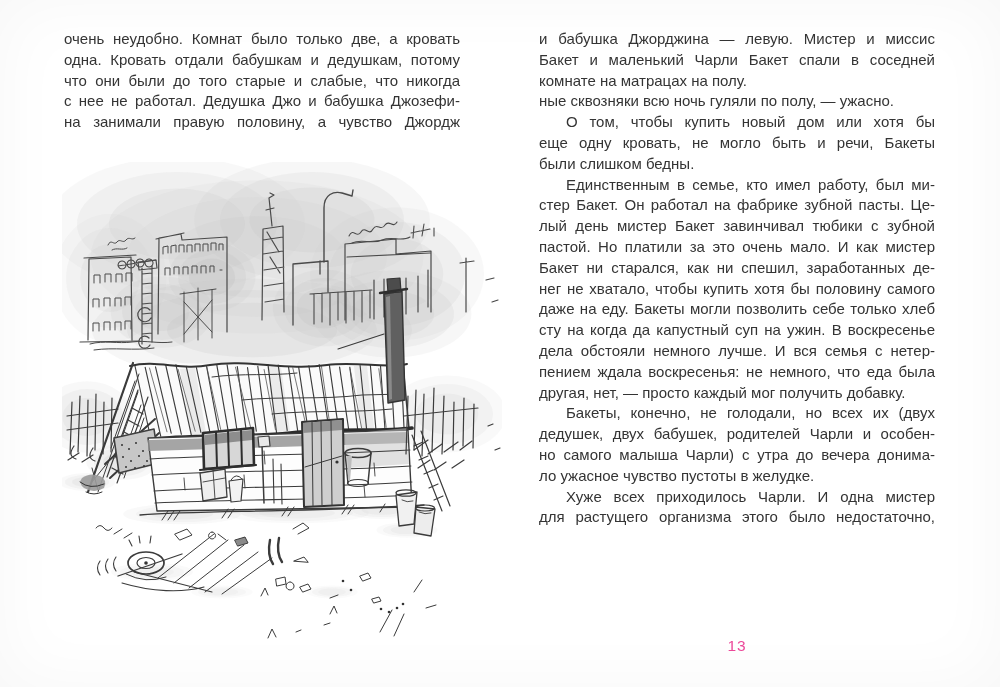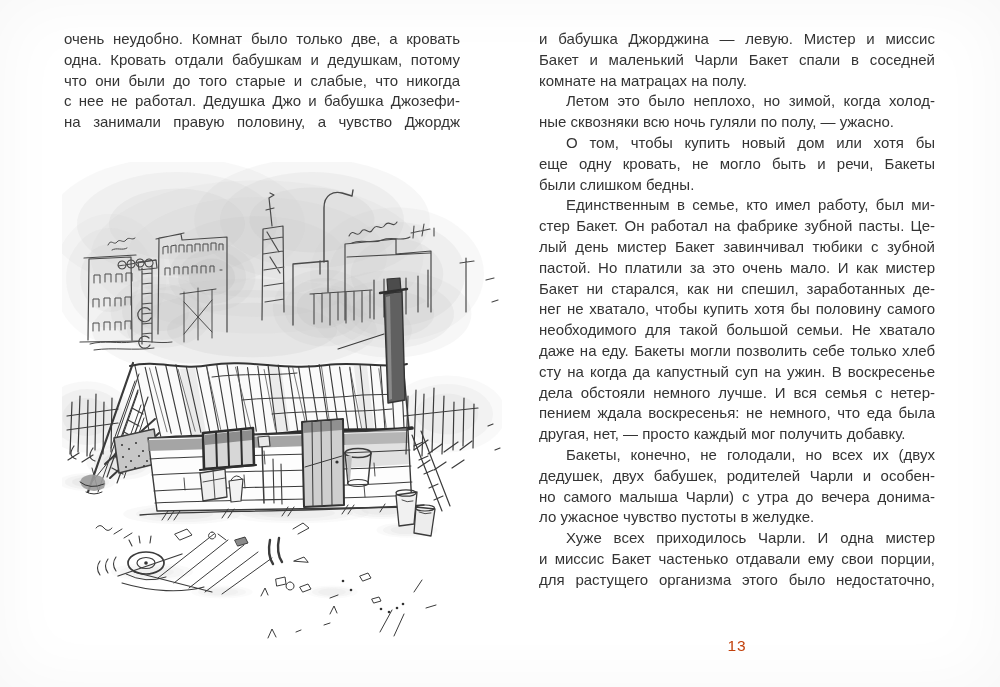--- a/index.html
+++ b/index.html
@@ -8,21 +8,21 @@
     font-family:Liberation Sans, sans-serif;color:#343434;
     box-shadow:inset 0 0 70px rgba(0,0,0,0.035);
   }
   .text-block{position:absolute;width:396px;font-size:15px;line-height:20.8px;}
   .text-block .line{text-align:justify;text-align-last:justify;white-space:normal;}
   .text-block .line.end{text-align-last:auto;}
   .text-block .line.indent{text-indent:27px;}
   #leftText{left:64px;top:29px;}
   #rightText{left:539px;top:29px;}
   .folio{position:absolute;left:539px;top:637px;width:396px;text-align:center;
-         font-size:15.5px;letter-spacing:1px;color:#c2410c;}
+         font-size:15.5px;letter-spacing:1px;color:#ec4899;}
   .illus{position:absolute;left:62px;top:162px;}
 </style>
 </head>
 <body>
 
 <div class="spread">
 
   <div class="text-block" id="leftText">
       <div class="line">очень неудобно. Комнат было только две, а кровать</div>
       <div class="line">одна. Кровать отдали бабушкам и дедушкам, потому</div>
@@ -256,41 +256,38 @@
           <circle cx="289" cy="428" r="1.3"></circle>
           <circle cx="281" cy="419" r="1.3"></circle>
       </g>
     </g>
   </svg>
 
   <div class="text-block" id="rightText">
       <div class="line">и бабушка Джорджина — левую. Мистер и миссис</div>
       <div class="line">Бакет и маленький Чарли Бакет спали в соседней</div>
       <div class="line end">комнате на матрацах на полу.</div>
-      <div class="line indent">Летом это было неплохо, но зимой, когда холод-</div>
       <div class="line end">ные сквозняки всю ночь гуляли по полу, — ужасно.</div>
       <div class="line indent">О том, чтобы купить новый дом или хотя бы</div>
       <div class="line">еще одну кровать, не могло быть и речи, Бакеты</div>
       <div class="line end">были слишком бедны.</div>
       <div class="line indent">Единственным в семье, кто имел работу, был ми-</div>
       <div class="line">стер Бакет. Он работал на фабрике зубной пасты. Це-</div>
       <div class="line">лый день мистер Бакет завинчивал тюбики с зубной</div>
       <div class="line">пастой. Но платили за это очень мало. И как мистер</div>
       <div class="line">Бакет ни старался, как ни спешил, заработанных де-</div>
       <div class="line">нег не хватало, чтобы купить хотя бы половину самого</div>
-      <div class="line">необходимого для такой большой семьи. Не хватало</div>
       <div class="line">даже на еду. Бакеты могли позволить себе только хлеб</div>
       <div class="line">сту на когда да капустный суп на ужин. В воскресенье</div>
       <div class="line">дела обстояли немного лучше. И вся семья с нетер-</div>
       <div class="line">пением ждала воскресенья: не немного, что еда была</div>
       <div class="line end">другая, нет, — просто каждый мог получить добавку.</div>
       <div class="line indent">Бакеты, конечно, не голодали, но всех их (двух</div>
       <div class="line">дедушек, двух бабушек, родителей Чарли и особен-</div>
       <div class="line">но самого малыша Чарли) с утра до вечера донима-</div>
       <div class="line end">ло ужасное чувство пустоты в желудке.</div>
       <div class="line indent">Хуже всех приходилось Чарли. И одна мистер</div>
-      <div class="line">и миссис Бакет частенько отдавали ему свои порции,</div>
       <div class="line">для растущего организма этого было недостаточно,</div>
     </div>
 
   <div class="folio">13</div>
 
 </div>
 
 </body></html>

